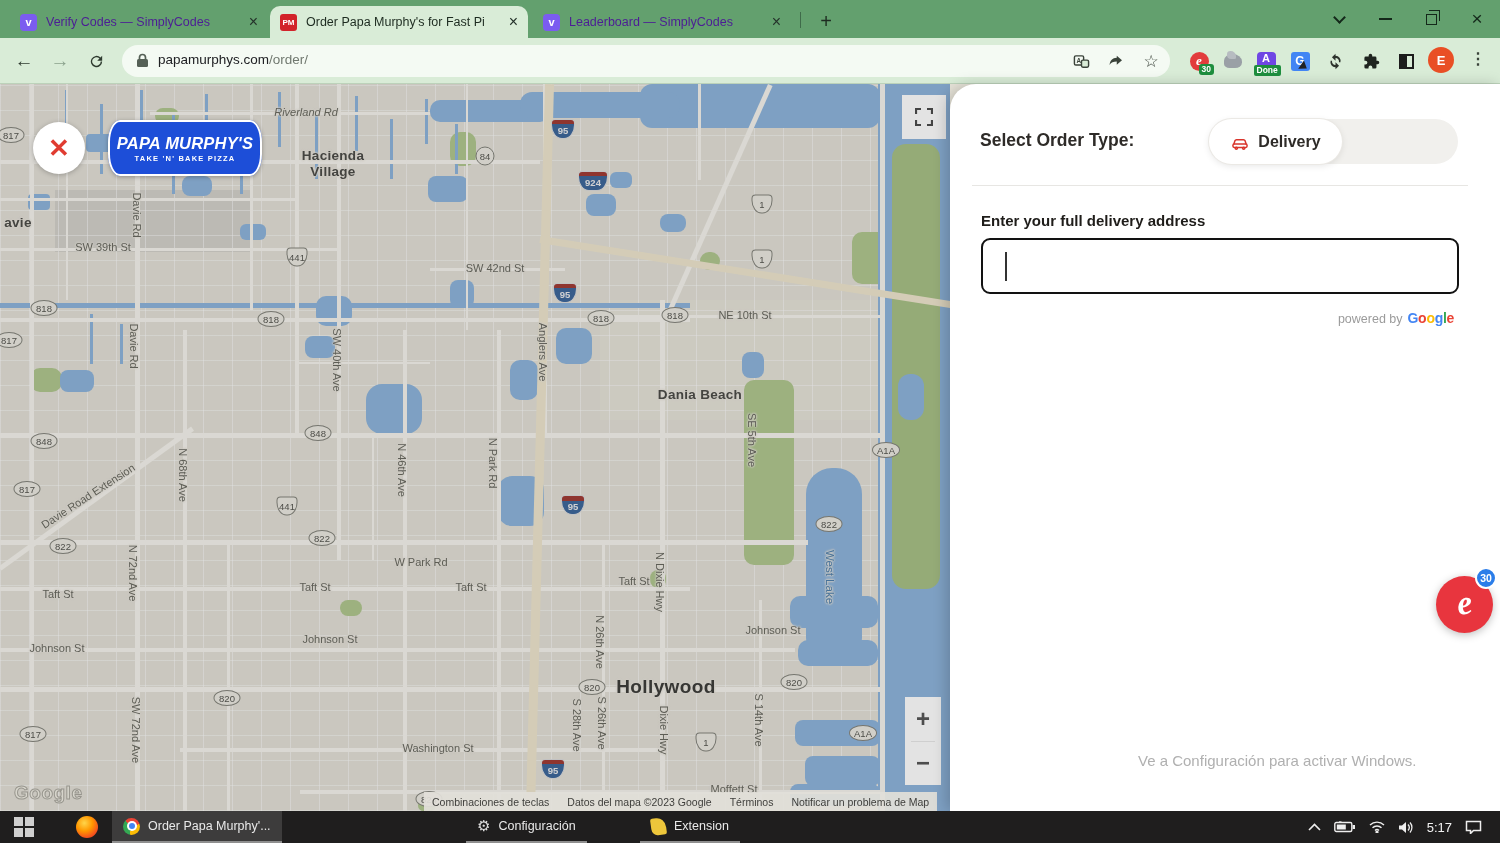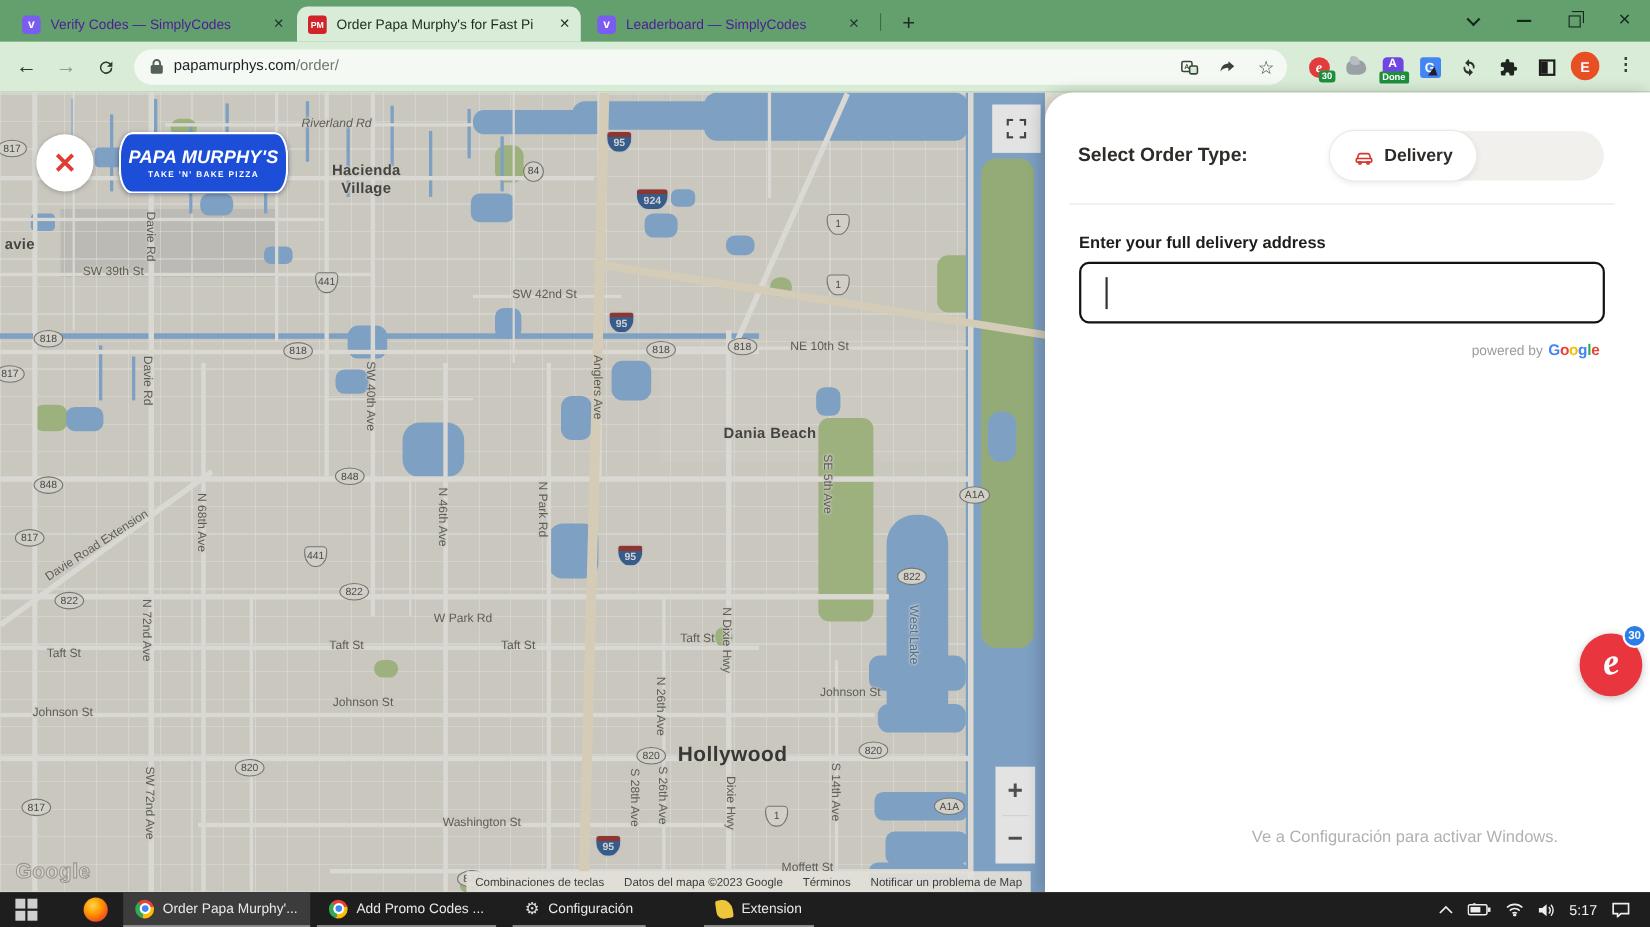--- a/index.html
+++ b/index.html
@@ -470,24 +470,20 @@
         <span></span>
         <span></span>
         <span></span>
         <span></span>
       </div>
     <div class="ffx"></div>
     <div class="task active" style="left:112px;">
       <span class="chromeicn"></span>
       <span>Order Papa Murphy'...</span>
     </div>
-    <div class="task" style="left:288px;">
-      <span class="chromeicn"></span>
-      <span>Add Promo Codes ...</span>
-    </div>
     <div class="task" style="left:466px;">
       <span class="gearicn">⚙</span>
       <span>Configuración</span>
     </div>
     <div class="task" style="left:640px;">
       <span class="lsicon"></span>
       <span>Extension</span>
     </div>
     <div class="tray">
       <svg width="13" height="8" viewBox="0 0 13 8" fill="none" stroke="#eee" stroke-width="1.6">

